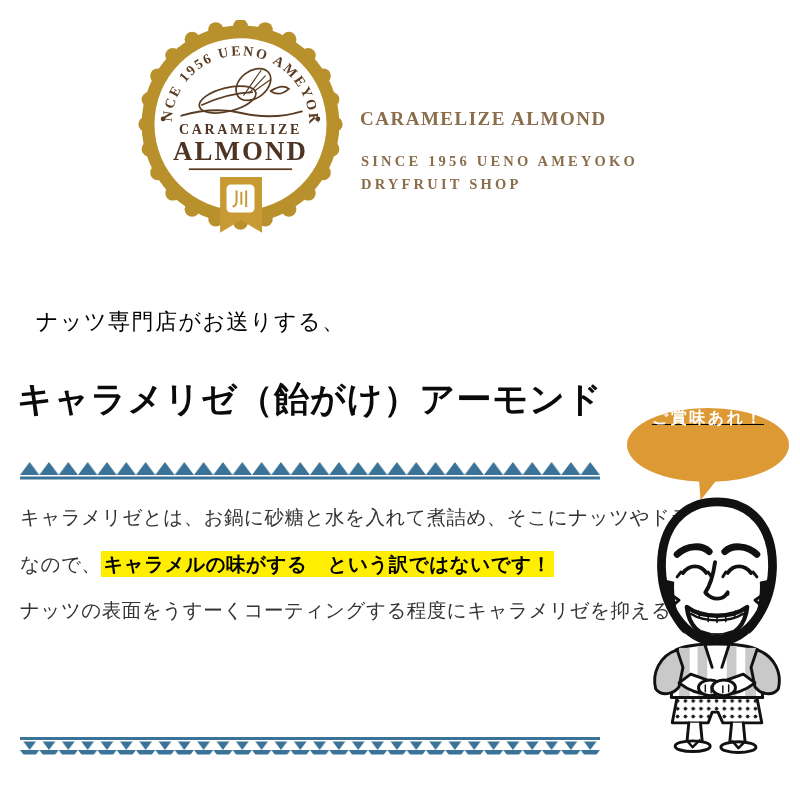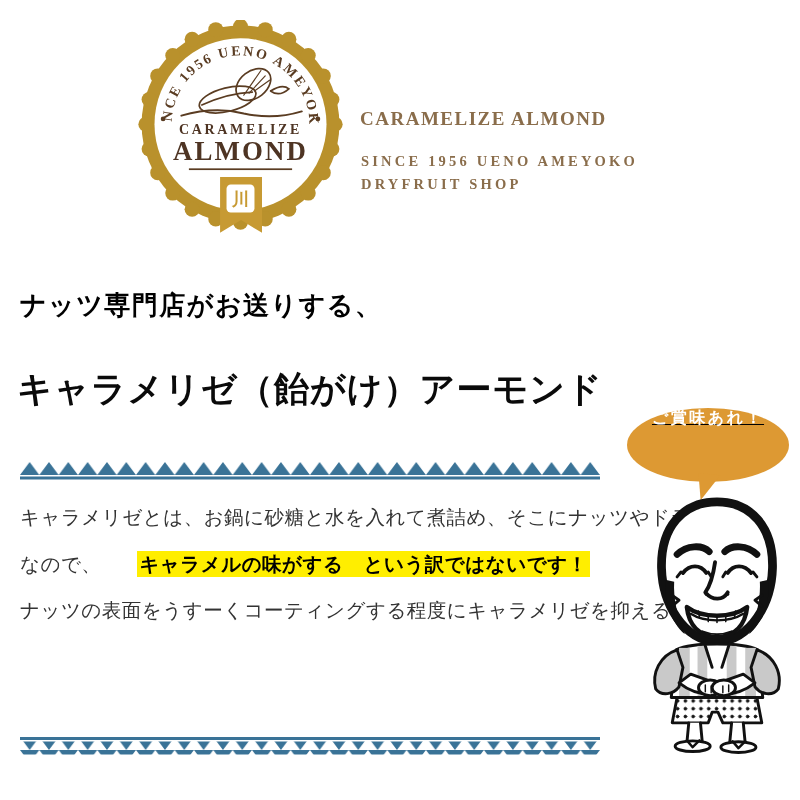--- a/index.html
+++ b/index.html
@@ -19,25 +19,25 @@
   }
   .brand-sub{
     left:361px;top:150px;
     font-family:"Liberation Serif","DejaVu Serif",serif;
     font-size:14.5px;font-weight:600;letter-spacing:3.2px;
     color:#8a6d4b;line-height:23px;white-space:nowrap;
   }
 
   
   .intro{left:20px;top:288px;color:#000;}
-  .intro p{margin:0;font-size:26px;font-weight:700;letter-spacing:1.5px;line-height:35px;white-space:nowrap;}
+  .intro p{margin:16px;font-size:22px;font-weight:400;letter-spacing:1.5px;line-height:35px;white-space:nowrap;}
 
   
   .main-heading{
-    left:17px;top:366px;
+    left:17px;top:376px;
     font-size:35px;font-weight:900;letter-spacing:1px;color:#0a0a0a;white-space:nowrap;
   }
 
   
   .bubble{
     left:627px;top:408px;width:162px;height:74px;
     background-color:#dd9933;
     background-image:radial-gradient(#d28c24 14%, rgba(0,0,0,0) 15%);
     background-size:4px 4px;
     border-radius:50%;
@@ -50,21 +50,21 @@
     position:absolute;left:70px;top:66px;width:0;height:0;
     border-left:5px solid transparent;
     border-right:17px solid transparent;
     border-top:27px solid #dd9933;
     transform:rotate(6deg);
   }
 
   
   .body-copy{left:20px;top:494px;width:600px;color:#333;}
   .body-copy p{margin:0;font-size:19.5px;font-weight:400;letter-spacing:0.5px;line-height:46.5px;white-space:nowrap;}
-  .hl{background:#ffee00;font-weight:800;color:#000;padding:2px 2px;margin-left:36px;}
+  .hl{background:#ffee00;font-weight:800;color:#000;padding:2px 2px;}
 
   .divider{left:20px;top:462px;}
   .divider-b{left:20px;top:737px;}
   .mascot{left:644px;top:496px;}
   .badge{left:133px;top:20px;}
 </style>
 </head>
 <body>
 
 <svg class="abs badge" width="215" height="258" viewBox="0 0 200 240">

